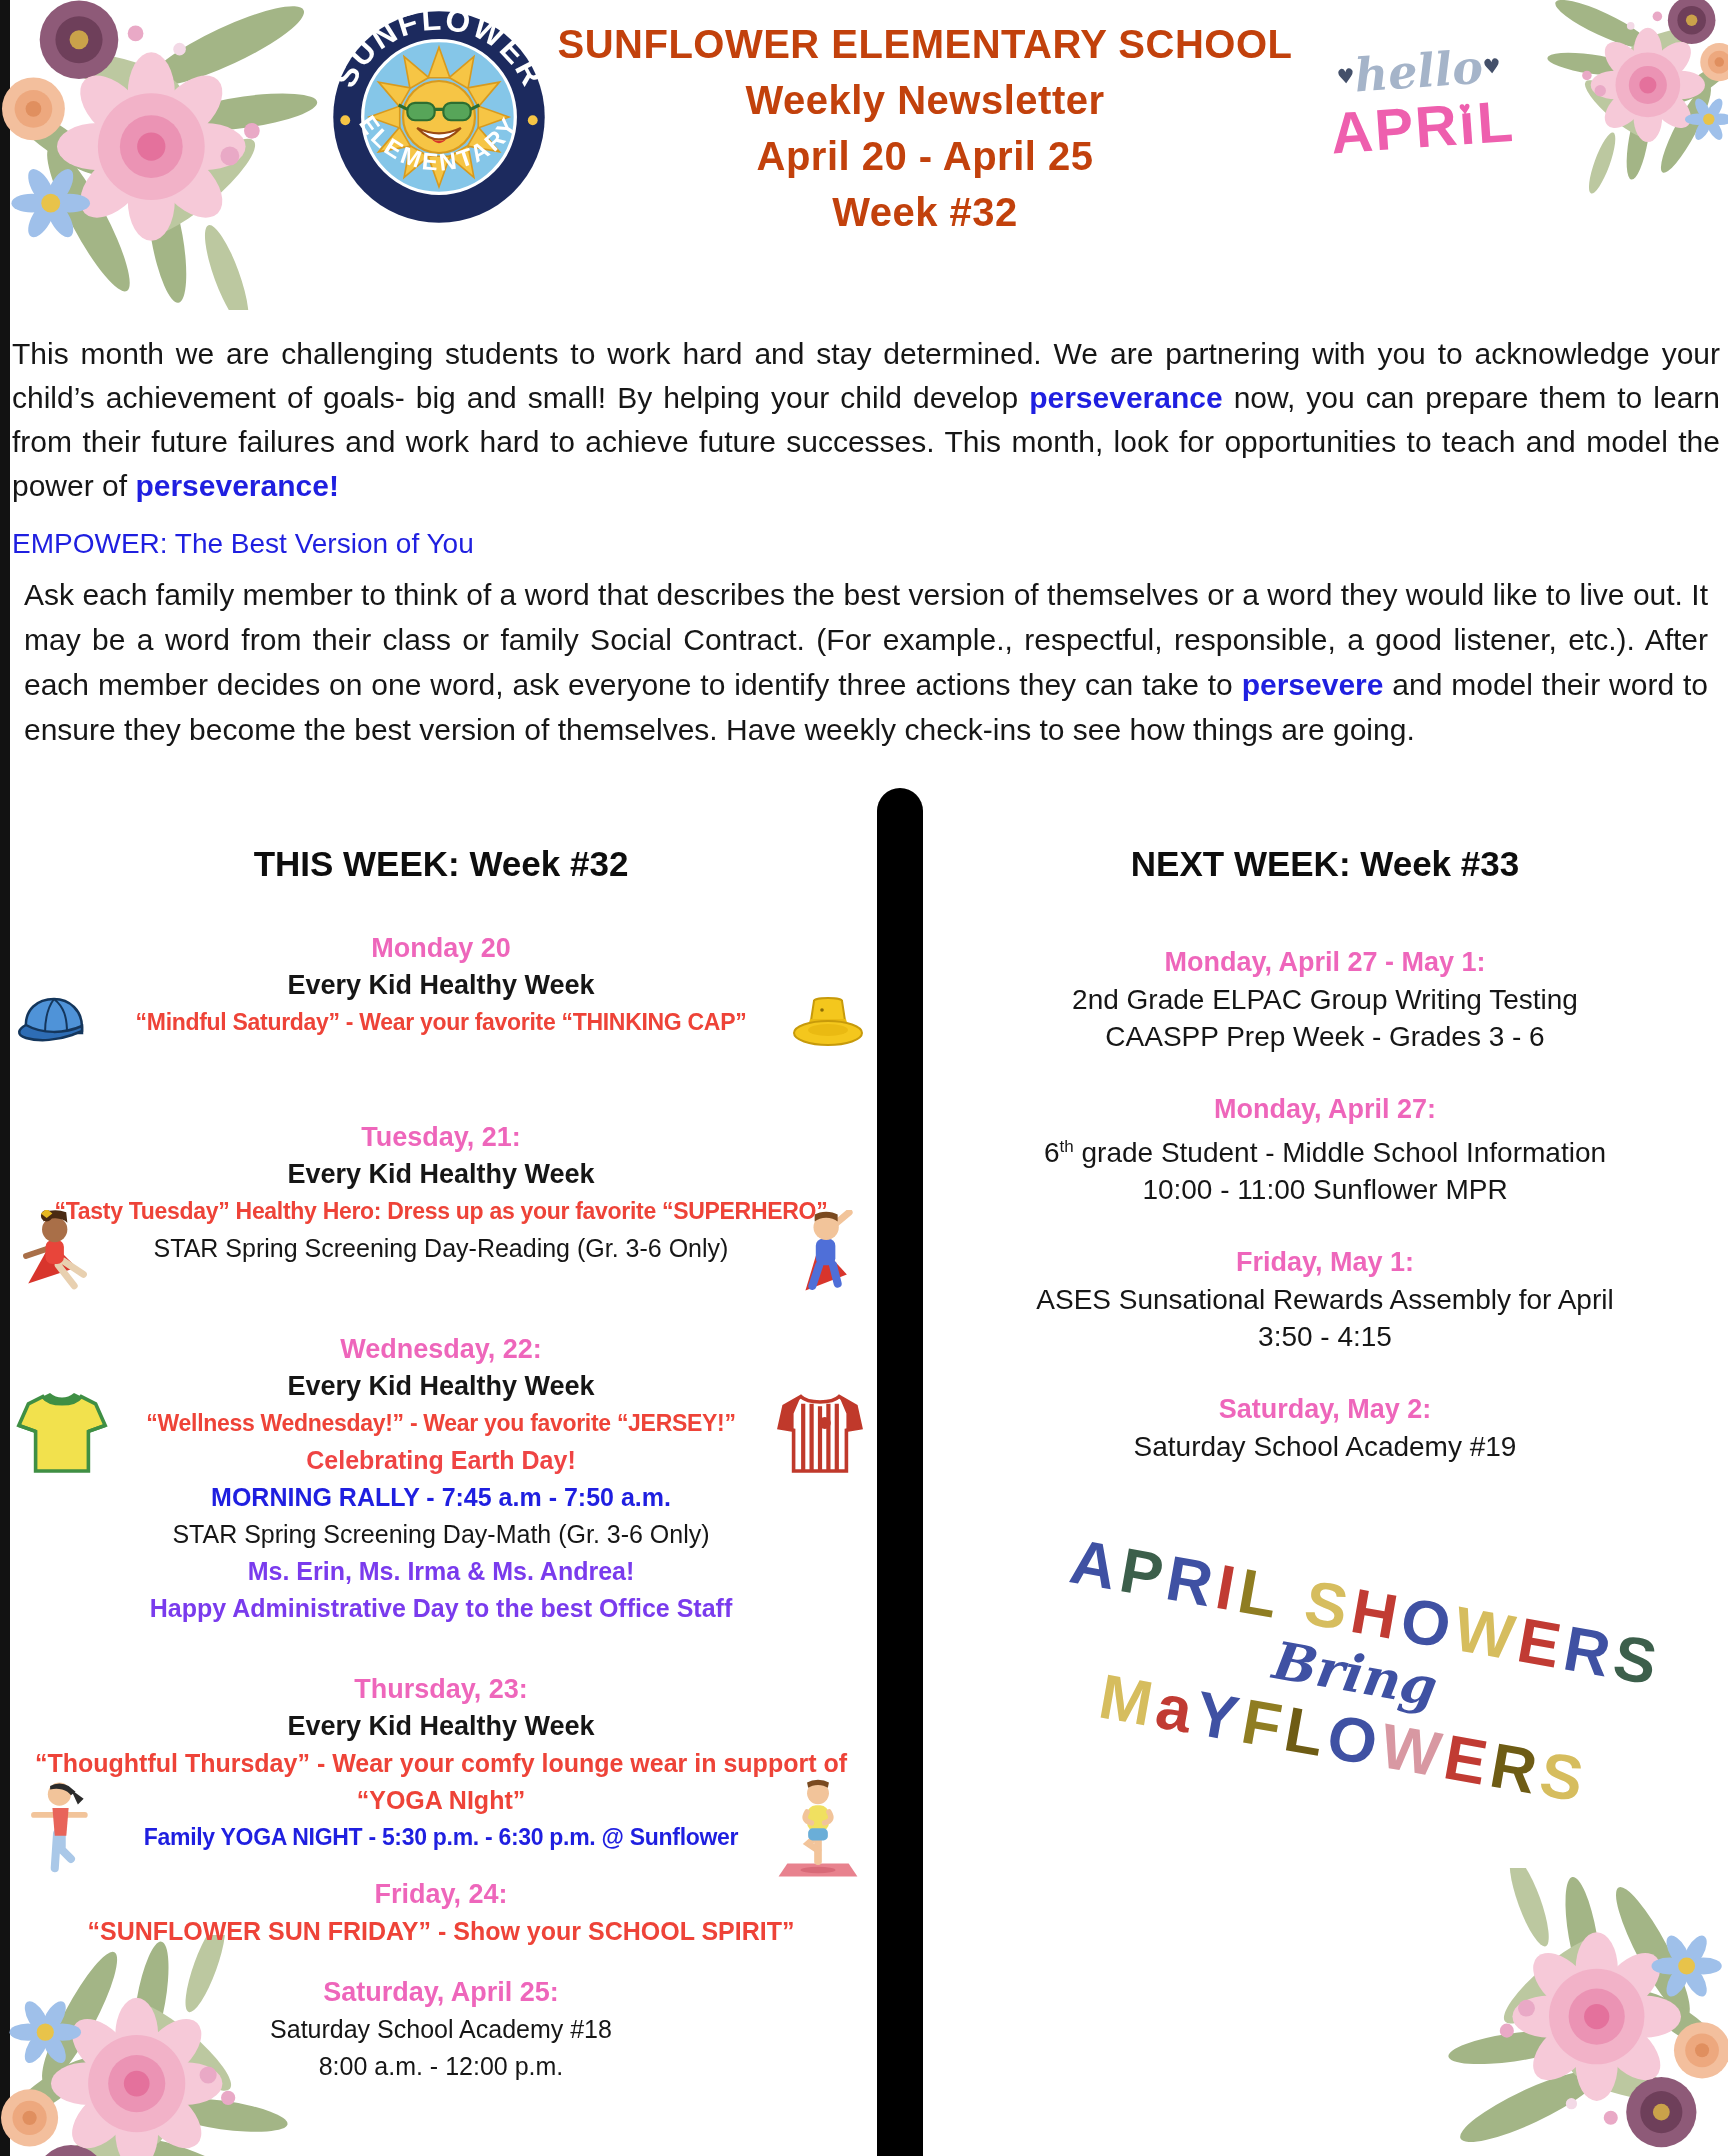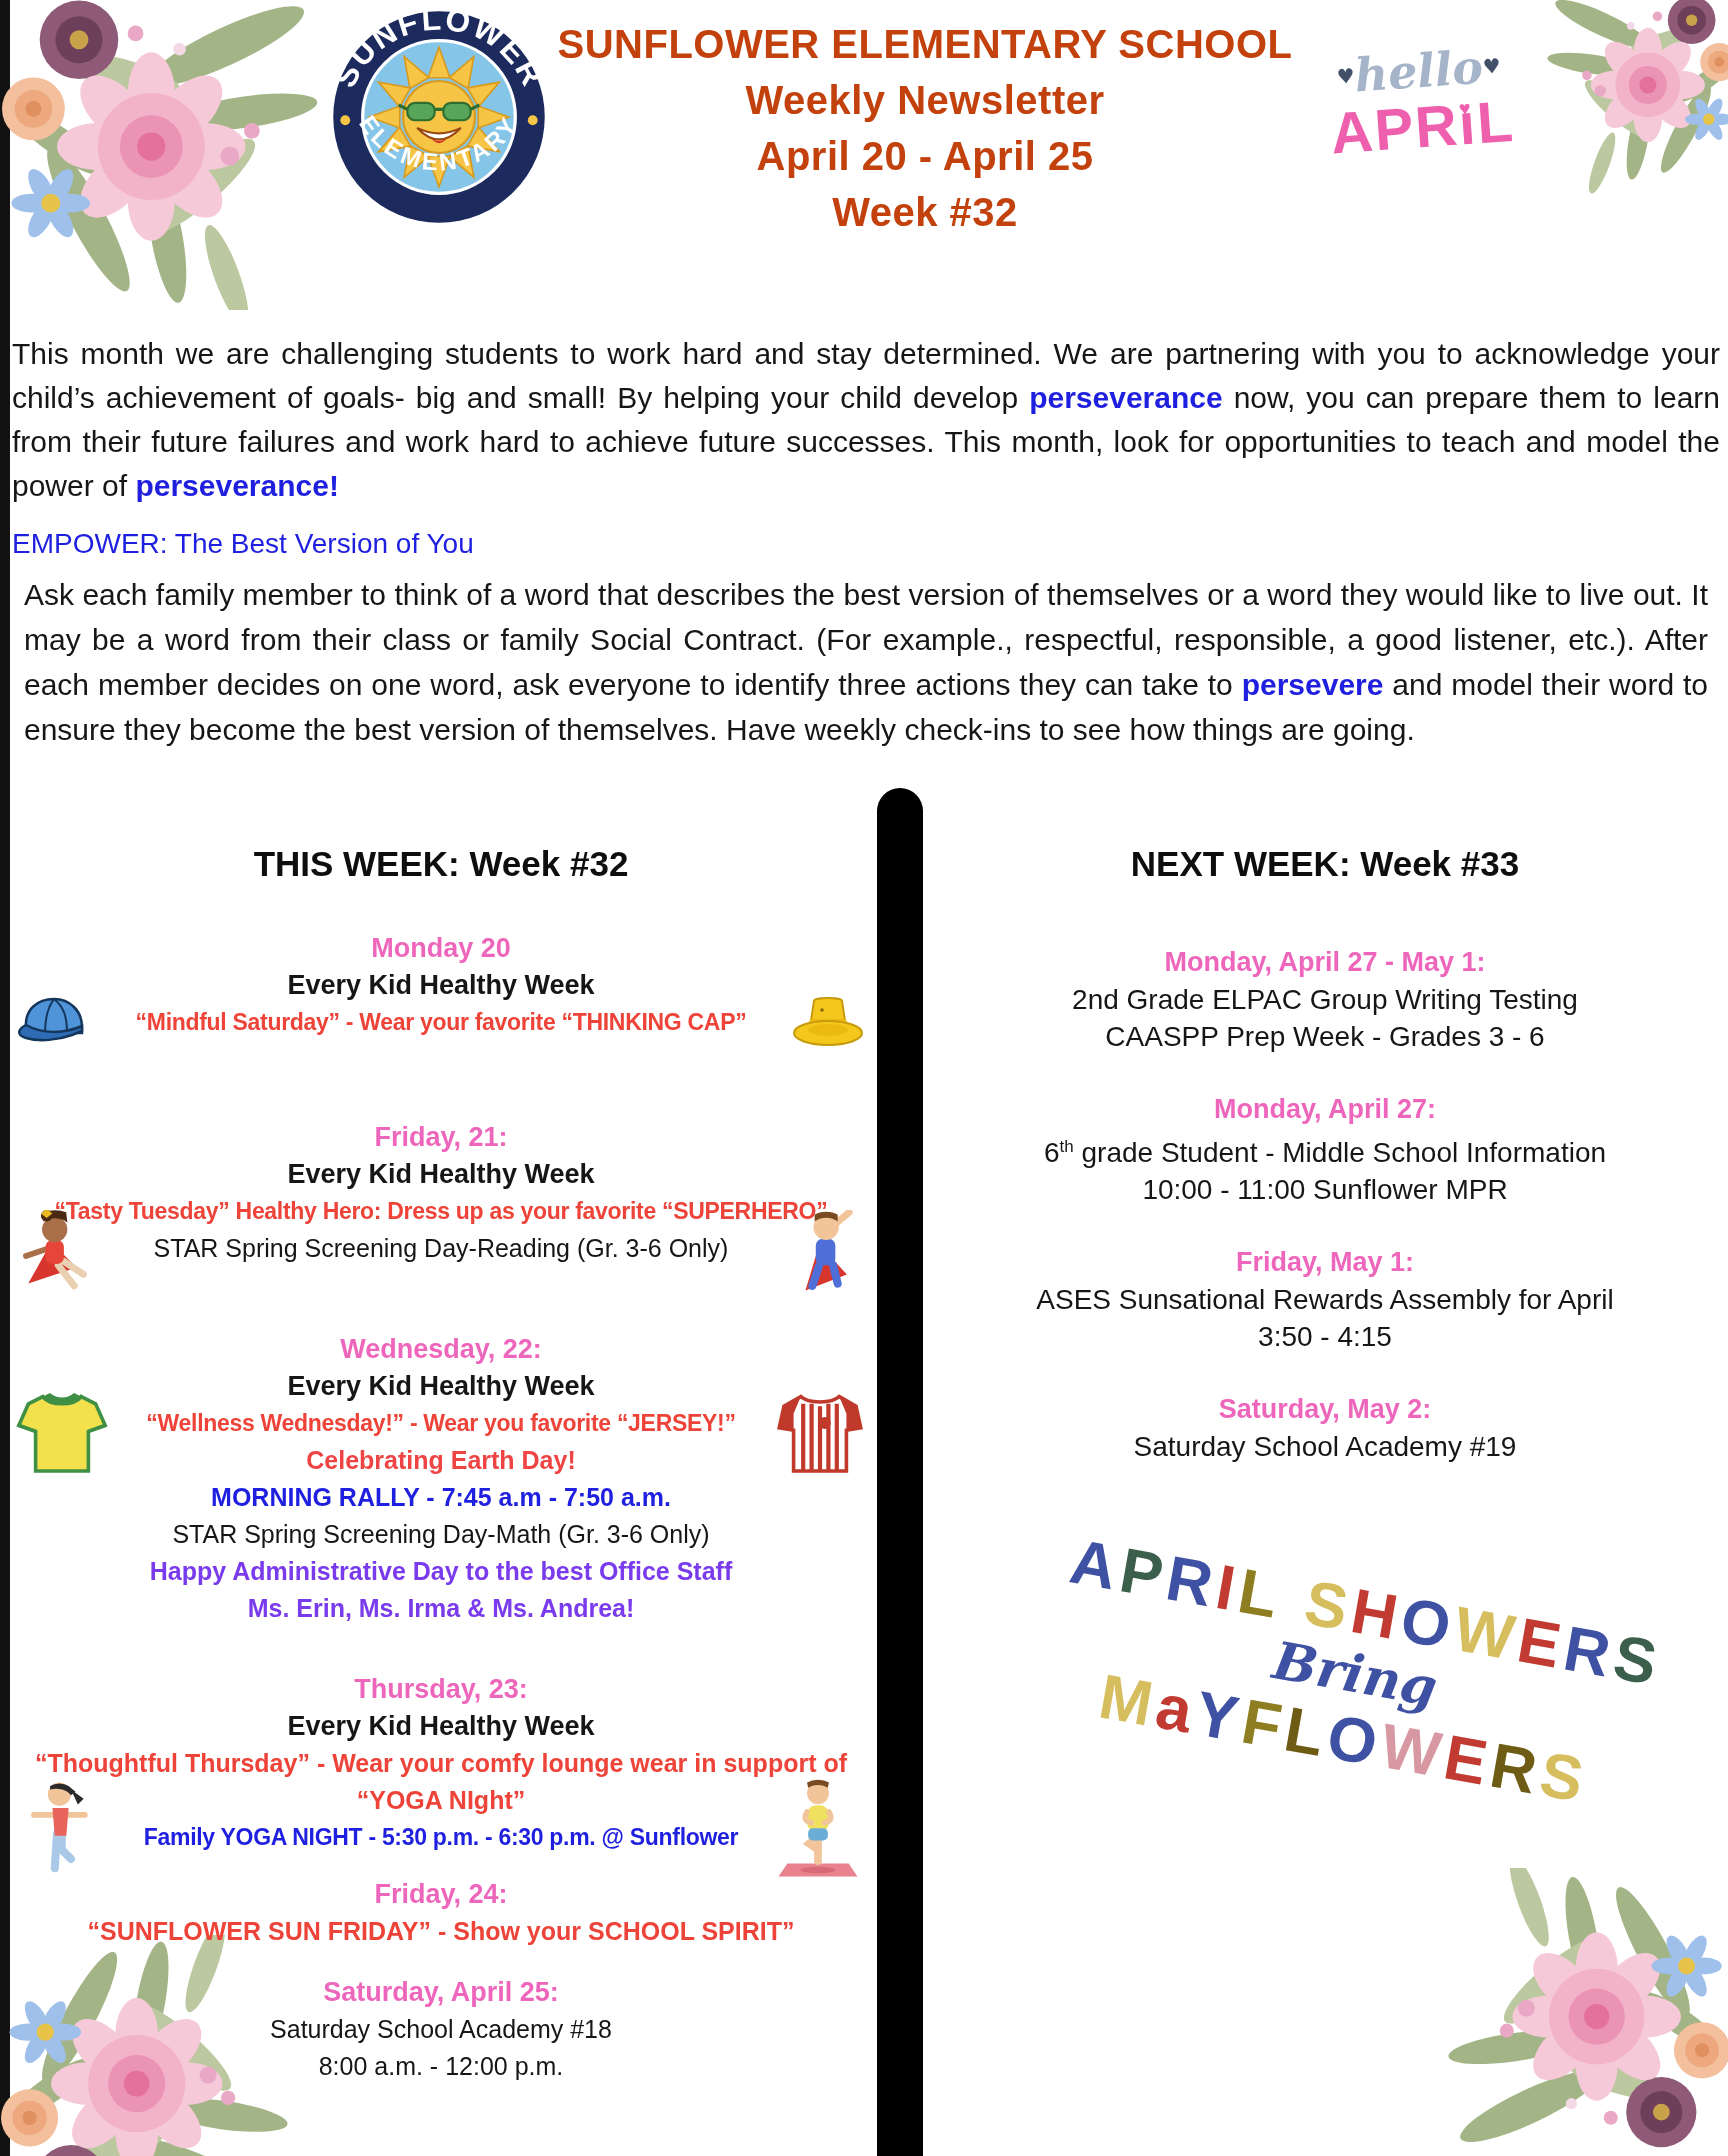--- a/index.html
+++ b/index.html
@@ -243,21 +243,21 @@
               <path d="M26 8 C26 4 54 4 54 8 L58 34 L22 34 Z" fill="#f4c71d" stroke="#c79a0a" stroke-width="2"></path>
               <path d="M22 26 L58 26 L60 34 L20 34 Z" fill="#eaba12"></path>
               <ellipse cx="40" cy="40" rx="34" ry="12" fill="#f4c71d" stroke="#c79a0a" stroke-width="2"></ellipse>
               <ellipse cx="40" cy="37" rx="20" ry="6" fill="#eaba12"></ellipse>
               <circle cx="34" cy="17" r="1.8" fill="#8a6b05"></circle>
             </svg>
           </span>
         </div>
       </div>
       <div class="day-group" data-name="day-group">
-        <div class="day-heading" data-name="day-heading">Friday, 21:</div>
+        <div class="day-heading" data-name="day-heading">Tuesday, 21:</div>
         <div class="evt-line black-bold" data-name="event-line"><span class="evt-text" data-name="event-text">Every Kid Healthy Week</span></div>
         <div class="evt-line red fit" data-name="event-line"><span class="evt-text" data-name="event-text">“Tasty Tuesday” Healthy Hero: Dress up as your favorite “SUPERHERO”</span></div>
         <div class="evt-line with-icons" data-name="event-line">
           <span class="evt-icon icon-superhero-girl side-left" data-name="superhero-girl-icon">
             <svg viewBox="0 0 70 80">
               <path d="M30 28 L10 64 L52 50 Z" fill="#d8352c"></path>
               <path d="M40 44 L58 56 M36 48 L50 66" stroke="#e8d0b0" stroke-width="6" stroke-linecap="round"></path>
               <path d="M26 34 L8 40" stroke="#a96f48" stroke-width="5" stroke-linecap="round"></path>
               <rect x="25" y="26" width="16" height="21" rx="6" fill="#e8453a"></rect>
               <circle cx="33" cy="17" r="11" fill="#a96f48"></circle>
@@ -297,22 +297,22 @@
               <path d="M26 14 L26 70 M33 14 L33 70 M40 16 L40 70 M47 14 L47 70 M54 14 L54 70" stroke="#c0392b" stroke-width="3.5"></path>
               <path d="M24 8 L10 16 L6 34 L18 36 L18 22 Z" fill="#c0392b"></path>
               <path d="M56 8 L70 16 L74 34 L62 36 L62 22 Z" fill="#c0392b"></path>
               <circle cx="44" cy="30" r="5" fill="#c0392b"></circle>
             </svg>
           </span>
         </div>
         <div class="evt-line olive" data-name="event-line"><span class="evt-text" data-name="event-text">Celebrating Earth Day!</span></div>
         <div class="evt-line blue" data-name="event-line"><span class="evt-text" data-name="event-text">MORNING RALLY - 7:45 a.m - 7:50 a.m.</span></div>
         <div class="evt-line" data-name="event-line"><span class="evt-text" data-name="event-text">STAR Spring Screening Day-Math (Gr. 3-6 Only)</span></div>
+        <div class="evt-line purple" data-name="event-line"><span class="evt-text" data-name="event-text">Ms. Erin, Ms. Irma &amp; Ms. Andrea!</span></div>
         <div class="evt-line purple" data-name="event-line"><span class="evt-text" data-name="event-text">Happy Administrative Day to the best Office Staff</span></div>
-        <div class="evt-line purple" data-name="event-line"><span class="evt-text" data-name="event-text">Ms. Erin, Ms. Irma &amp; Ms. Andrea!</span></div>
       </div>
       <div class="day-group" data-name="day-group">
         <div class="day-heading" data-name="day-heading">Thursday, 23:</div>
         <div class="evt-line black-bold" data-name="event-line"><span class="evt-text" data-name="event-text">Every Kid Healthy Week</span></div>
         <div class="evt-line red" data-name="event-line"><span class="evt-text" data-name="event-text">“Thoughtful Thursday”  - Wear your comfy lounge wear in support of “YOGA NIght”</span></div>
         <div class="evt-line blue fit with-icons" data-name="event-line">
           <span class="evt-icon icon-yoga-girl side-left" data-name="yoga-girl-icon">
             <svg viewBox="0 0 60 90">
               <path d="M4 32 L48 32" stroke="#f2c49a" stroke-width="5" stroke-linecap="round"></path>
               <path d="M24 48 L22 78 M28 48 L28 62 L36 70" stroke="#aac8e8" stroke-width="7" stroke-linecap="round" fill="none"></path>

